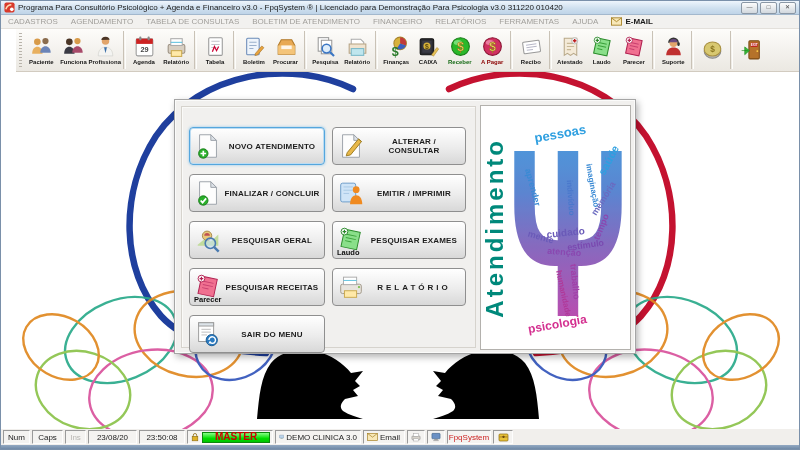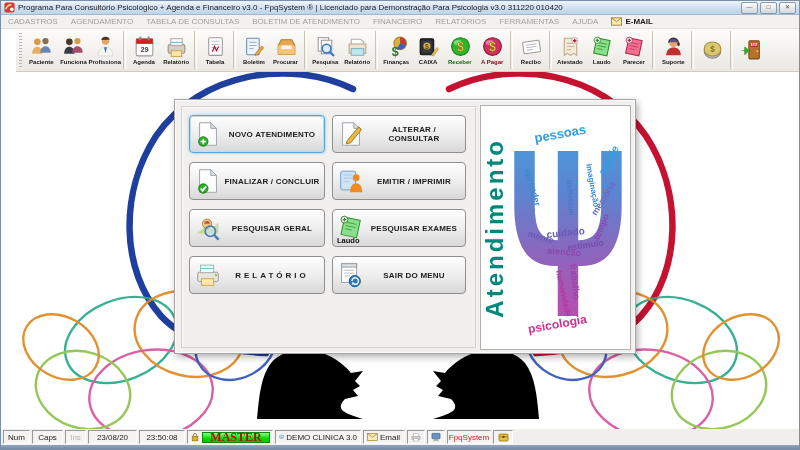--- a/index.html
+++ b/index.html
@@ -34,21 +34,21 @@
   .client{position:absolute;left:0;top:71px;width:800px;height:357px;background:#fff;}
   .deco{position:absolute;left:0;top:0;}
   
   .panel{position:absolute;left:173px;top:27px;width:462px;height:255px;background:#f1f0ee;
     border:1px solid #a5a5a5;box-shadow:inset 0 0 0 1px #fbfbfa,2px 3px 7px rgba(0,0,0,.3);box-sizing:border-box;}
   .buttons-area{position:absolute;left:6px;top:6px;width:295px;height:242px;
     border:1px solid #d6d3cd;box-shadow:inset 1px 1px 0 #fafaf8;box-sizing:border-box;
     display:grid;grid-template-columns:136px 134px;grid-auto-rows:38px;column-gap:7px;row-gap:9px;padding:8px 7px;}
   .menu-btn{position:relative;display:flex;align-items:center;height:38px;
     background:linear-gradient(#ffffff,#ececec 55%,#d8d8d8);border:1px solid #8f8f8f;border-radius:4px;
-    box-shadow:inset 0 1px 0 #fff;cursor:pointer;box-sizing:border-box;}
+    box-shadow:inset 0 1px 0 #fff;cursor:pointer;box-sizing:border-box;margin-top:12px;}
   .menu-btn.focused{border-color:#55a6dd;box-shadow:inset 0 0 0 1px #bcdcf2,0 0 3px #8cc6ec;}
   .menu-btn.spaced .btn-label{letter-spacing:3px;}
   .btn-icon{flex:0 0 30px;width:30px;height:32px;margin-left:3px;}
   .btn-icon svg{width:30px;height:32px;display:block;}
   .btn-label{flex:1;text-align:center;font-size:8px;font-weight:bold;color:#1c1c1c;padding-right:3px;letter-spacing:.2px;}
   .btn-badge{position:absolute;left:4px;bottom:1px;font-size:7.5px;font-weight:bold;color:#0f0f0f;}
   
   .art-panel{position:absolute;left:305px;top:5px;width:151px;height:245px;background:#fff;
     border:1px solid #b3b1ad;box-sizing:border-box;}
   .vertical-label{position:absolute;left:0;top:0;bottom:0;width:28px;display:flex;align-items:center;justify-content:center;}
@@ -56,21 +56,21 @@
     color:#00897b;letter-spacing:3px;white-space:nowrap;}
   .psi-svg{position:absolute;left:25px;top:2px;}
   
   .statusbar{position:absolute;left:0;top:428px;width:800px;height:16px;background:#f1efec;
     display:flex;gap:2px;padding:1px 2px;box-sizing:border-box;font-size:8px;color:#222;align-items:stretch;}
   .sseg{border:1px solid;border-color:#9a9a9a #fdfdfd #fdfdfd #9a9a9a;background:#f4f3f1;
     display:flex;align-items:center;gap:2px;padding:0 3px;white-space:nowrap;overflow:hidden;box-sizing:border-box;}
   .seg-session{flex:1;}
   .seg-dim{color:#b8b6b2;}
   .master-green{flex:1;height:9px;background:linear-gradient(#86ff86,#00dd00 60%,#00c400);
-    border:1px solid #0c870c;color:#cc0000;font-weight:bold;font-size:12px;line-height:8px;text-align:center;font-family:Liberation Serif, serif;}
+    border:1px solid #0c870c;color:#cc0000;font-weight:bold;font-size:10px;line-height:8px;text-align:center;}
   .brand-red{color:#c22;}
   .bottomframe{position:absolute;left:0;top:444px;width:800px;height:6px;
     background:linear-gradient(#93a9c2,#5f7a9a);}
 </style>
 </head>
 <body>
 
 <div class="window">
 
   <div class="titlebar">
@@ -457,20 +457,34 @@
                 <g transform="rotate(12 16 16)">
                   <rect x="7" y="6" width="17" height="19" fill="#8adf8a" stroke="#2a8a2a"></rect>
                   <path d="M10 11h11M10 14.5h11M10 18h7" stroke="#3aa03a"></path>
                 </g>
                 <circle cx="9" cy="7" r="3.6" fill="#fff" stroke="#2a8a2a"></circle>
                 <path d="M9 5v4M7 7h4" stroke="#2a8a2a" stroke-width="1.3"></path>
               </svg>
             </span>
             <span class="btn-label">PESQUISAR EXAMES</span>
             <span class="btn-badge">Laudo</span>
+          </div>
+          <div class="menu-btn">
+            <span class="btn-icon">
+              <svg viewBox="0 0 32 32">
+                <g transform="rotate(12 16 16)">
+                  <rect x="7" y="6" width="17" height="19" fill="#f07090" stroke="#b02050"></rect>
+                  <path d="M10 11h11M10 14.5h11M10 18h7" stroke="#c84070"></path>
+                </g>
+                <circle cx="9" cy="7" r="3.6" fill="#fff" stroke="#b02050"></circle>
+                <path d="M9 5v4M7 7h4" stroke="#b02050" stroke-width="1.3"></path>
+              </svg>
+            </span>
+            <span class="btn-label">PESQUISAR RECEITAS</span>
+            <span class="btn-badge">Parecer</span>
           </div>
           <div class="menu-btn spaced">
             <span class="btn-icon">
               <svg viewBox="0 0 32 32">
                 <rect x="5" y="13" width="22" height="10" rx="2" fill="#e8e4de" stroke="#a09888"></rect>
                 <rect x="8" y="5.5" width="14" height="8" fill="#fff" stroke="#aaa"></rect>
                 <path d="M8 9h14" stroke="#5bc0de"></path>
                 <rect x="9" y="20" width="13" height="7" fill="#ffe9a8" stroke="#c9a84c"></rect>
                 <circle cx="24.5" cy="16" r="1.2" fill="#7ac04a"></circle>
               </svg>

